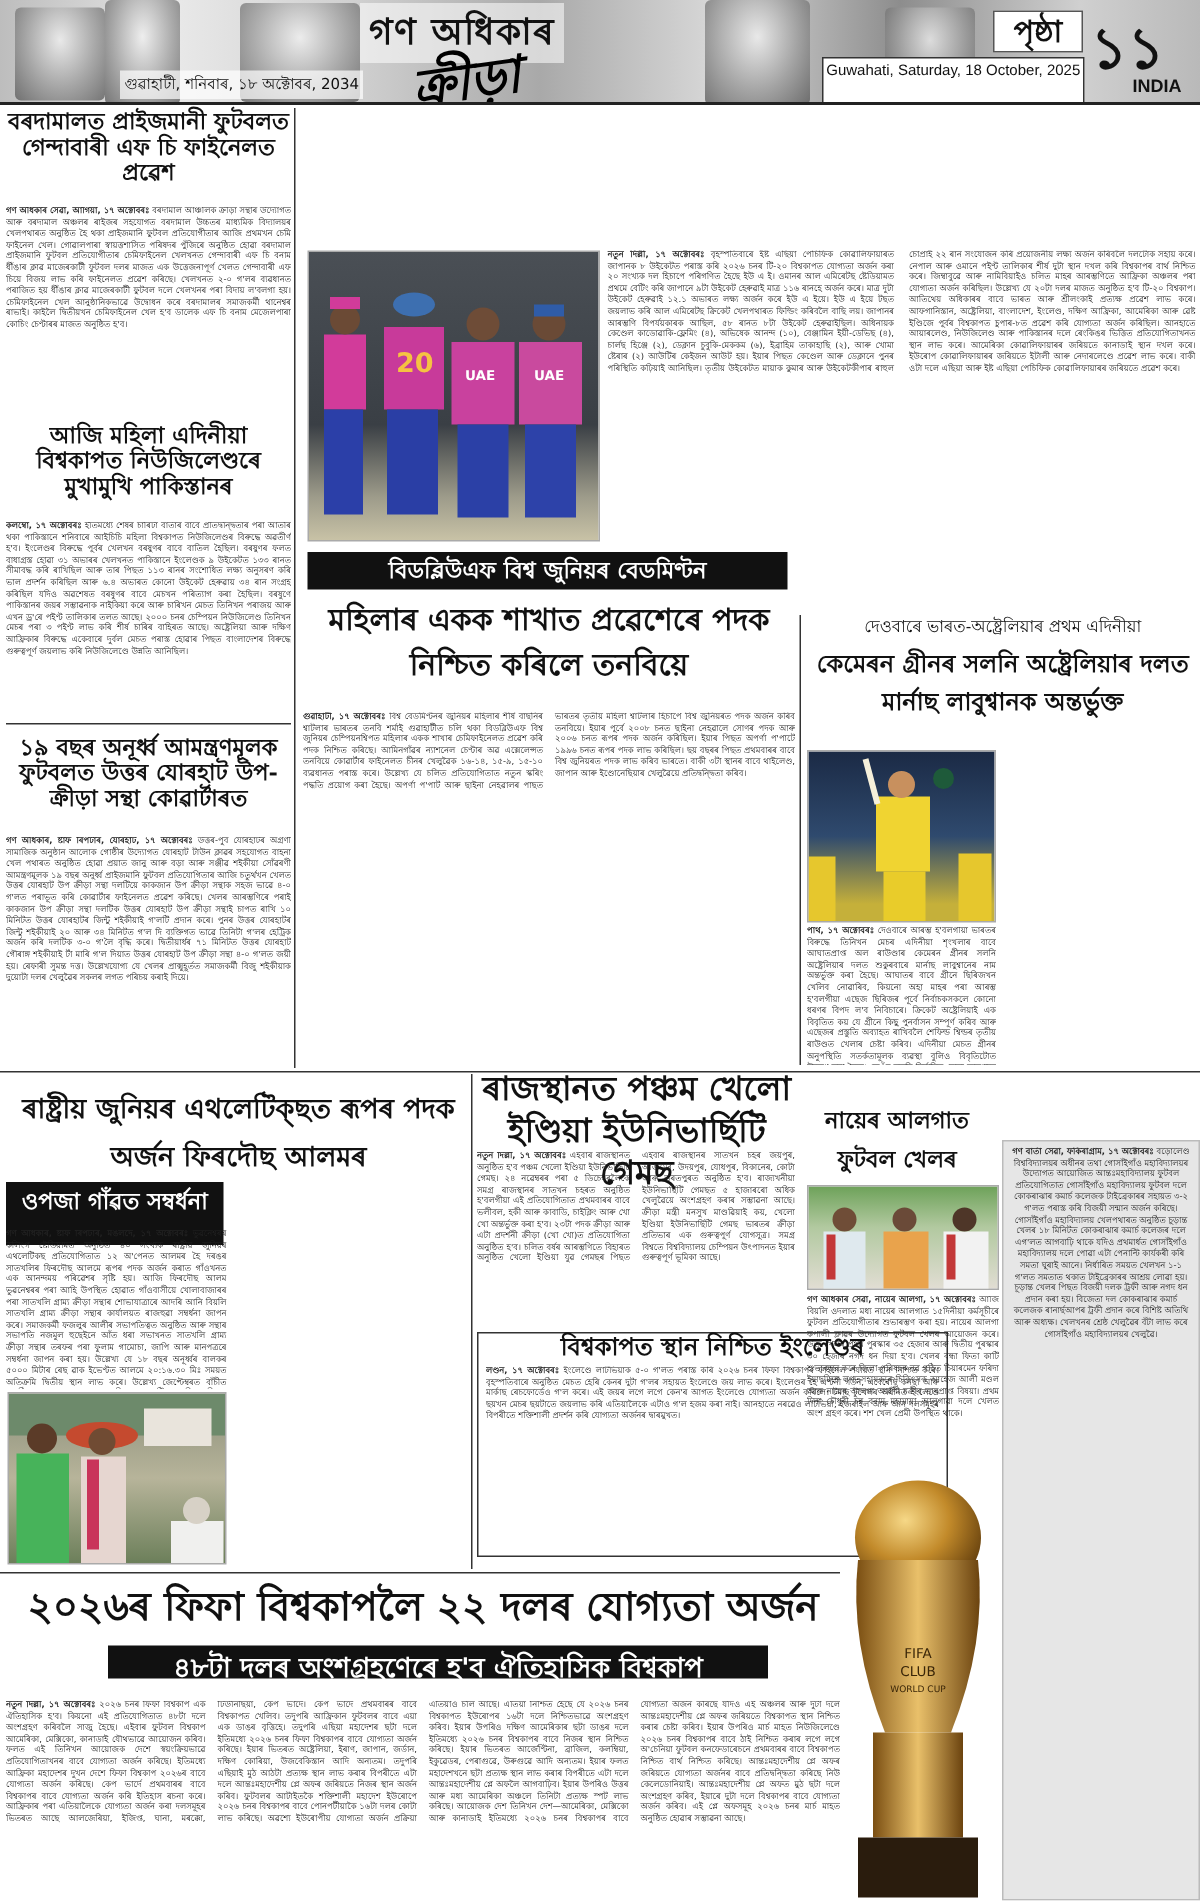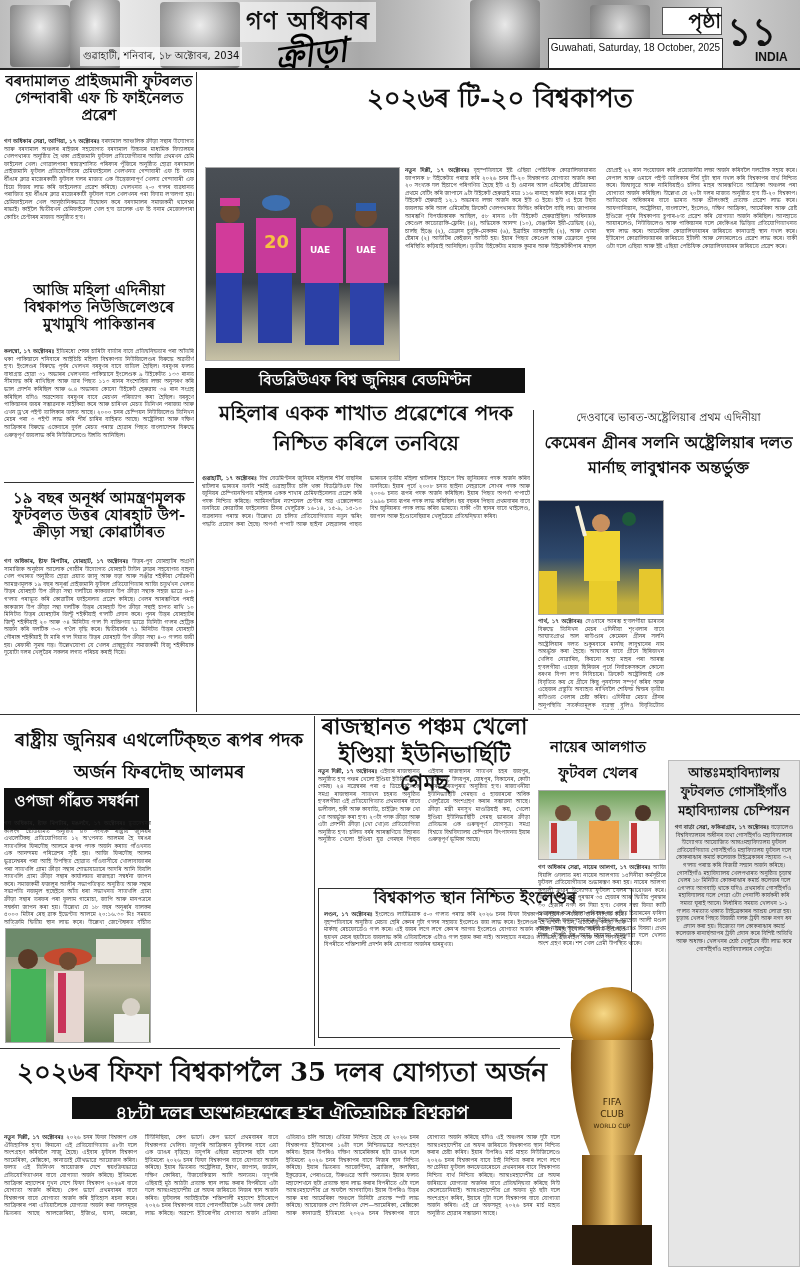--- a/index.html
+++ b/index.html
@@ -4,21 +4,21 @@
 <style>
 *{box-sizing:border-box;margin:0;padding:0}
 body{width:800px;height:1267px;background:#fff;font-family:"DejaVu Sans",sans-serif;color:#111;position:relative;overflow:hidden}
 .abs{position:absolute}
 .masthead{left:0;top:0;width:800px;height:70px;background:linear-gradient(90deg,#bdbdbd 0%,#e8e8e8 15%,#cfcfcf 30%,#a9a9a9 45%,#d9d9d9 60%,#8d8d8d 75%,#d0d0d0 90%,#b9b9b9 100%);border-bottom:2px solid #222;overflow:hidden}
 .mh-photo{position:absolute;background:radial-gradient(ellipse at 50% 35%,#f3f3f3 0%,#9a9a9a 55%,#555 100%);border-radius:4px;opacity:.75}
 .brand{left:240px;top:2px;font-family:"DejaVu Serif",serif;font-weight:bold;font-size:24px;color:#111;background:rgba(255,255,255,.55);padding:0 6px;letter-spacing:1px}
 .brand2{left:275px;top:28px;font-family:"DejaVu Serif",serif;font-style:italic;font-weight:bold;font-size:34px;color:#000;transform:rotate(-8deg)}
 .date-bn{left:80px;top:47px;font-size:10px;background:rgba(255,255,255,.7);padding:1px 3px}
 .date-en{left:548px;top:38px;width:175px;height:38px;font-family:"Liberation Sans",sans-serif;font-size:10px;background:#fff;border:1px solid #333;text-align:center;line-height:18px}
-.page-lbl{left:662px;top:7px;width:60px;height:28px;background:#fff;border:1px solid #555;font-size:20px;font-weight:bold;text-align:right;line-height:26px}
+.page-lbl{left:662px;top:7px;width:60px;height:28px;background:#fff;border:1px solid #555;font-size:20px;font-weight:bold;text-align:center;line-height:26px}
 .page-num{left:727px;top:2px;font-size:38px;font-weight:bold;font-family:"DejaVu Serif",serif}
 .india{left:755px;top:50px;font-size:12px;font-weight:bold;font-family:"Liberation Sans",sans-serif}
 .hl{font-family:"DejaVu Serif",serif;font-weight:bold;text-align:center;line-height:1.12;color:#111}
 .body{font-size:5.6px;line-height:7.6px;text-align:justify;color:#222;overflow:hidden}
 .body b{font-weight:bold}
 .rule{background:#333}
 .photo{overflow:hidden;border:1px solid #aaa}
 .cols2{column-count:2;column-gap:8px}
 .cols4{column-count:4;column-gap:8px}
 .black-banner{background:#111;color:#fff;font-family:"DejaVu Serif",serif;font-weight:bold;text-align:center}
@@ -49,21 +49,20 @@
 <div class="abs body" style="left:4px;top:138px;width:190px;height:130px"><b>গণ অধিকাৰ সেৱা, আগিয়া, ১৭ অক্টোবৰঃ</b> <span>বৰদামাল আঞ্চলিক ক্ৰীড়া সন্থাৰ উদ্যোগত আৰু বৰদামাল অঞ্চলৰ ৰাইজৰ সহযোগত বৰদামাল উচ্চতৰ মাধ্যমিক বিদ্যালয়ৰ খেলপথাৰত অনুষ্ঠিত হৈ থকা প্ৰাইজমানি ফুটবল প্ৰতিযোগীতাৰ আজি প্ৰথমখন চেমি ফাইনেল খেল। গোৱালপাৰা স্বায়ত্তশাসিত পৰিষদৰ পুঁজিৰে অনুষ্ঠিত হোৱা বৰদামাল প্ৰাইজমানি ফুটবল প্ৰতিযোগীতাৰ চেমিফাইনেল খেলখনত গেন্দাবাৰী এফ চি বনাম ধীঁঙাৰ ক্লাৱ মাজেৰকাটী ফুটবল দলৰ মাজত এক উত্তেজনাপূৰ্ণ খেলত গেন্দাবাৰী এফ চিয়ে বিজয় লাভ কৰি ফাইনেলত প্ৰৱেশ কৰিছে। খেলখনত ২-০ গ'লৰ ব্যৱধানত পৰাজিত হয় ধীঁঙাৰ ক্লাৱ মাজেৰকাটী ফুটবল দলে খেলখনৰ পৰা বিদায় ল'বলগা হয়। চেমিফাইনেল খেল আনুষ্ঠানিকভাৱে উদ্বোধন কৰে বৰদামালৰ সমাজকৰ্মী থানেশ্বৰ ৰাভাই। কাইলৈ দ্বিতীয়খন চেমিফাইনেল খেল হ'ব ডালেক এফ চি বনাম মেজেলপাৰা কোচিং চেণ্টাৰৰ মাজত অনুষ্ঠিত হ'ব।</span></div>
 
 <div class="abs hl" style="left:4px;top:282px;width:190px;font-size:15px">আজি মহিলা এদিনীয়া বিশ্বকাপত নিউজিলেণ্ডৰে মুখামুখি পাকিস্তানৰ</div>
 <div class="abs body" style="left:4px;top:348px;width:190px;height:132px"><b>কলম্বো, ১৭ অক্টোবৰঃ</b> <span>ইতিমধ্যে শেষৰ চাৰিটা বাৰ্তাৰ বাবে প্ৰতিদ্বন্দ্বিতাৰ পৰা আঁতৰি থকা পাকিস্তানে শনিবাৰে আইচিচি মহিলা বিশ্বকাপত নিউজিলেণ্ডৰ বিৰুদ্ধে অৱতীৰ্ণ হ'ব। ইংলেণ্ডৰ বিৰুদ্ধে পূৰ্বৰ খেলখন বৰষুণৰ বাবে বাতিল হৈছিল। বৰষুণৰ ফলত বাধাগ্ৰস্ত হোৱা ৩১ অভাৰৰ খেলখনত পাকিস্তানে ইংলেণ্ডক ৯ উইকেটত ১৩৩ ৰানত সীমাবদ্ধ কৰি ৰাখিছিল আৰু তাৰ পিছত ১১৩ ৰানৰ সংশোধিত লক্ষ্য অনুসৰণ কৰি ভাল প্ৰদৰ্শন কৰিছিল আৰু ৬.৪ অভাৰত কোনো উইকেট হেৰুৱায় ৩৪ ৰান সংগ্ৰহ কৰিছিল যদিও অৱশেষত বৰষুণৰ বাবে মেচখন পৰিত্যাগ কৰা হৈছিল। বৰষুণে পাকিস্তানৰ জয়ৰ সম্ভাৱনাক নাইকিয়া কৰে আৰু চাৰিখন মেচত তিনিখন পৰাজয় আৰু এখন ড্ৰ'ৰে পইণ্ট তালিকাৰ তলত আছে। ২০০০ চনৰ চেম্পিয়ন নিউজিলেণ্ড তিনিখন মেচৰ পৰা ৩ পইণ্ট লাভ কৰি শীৰ্ষ চাৰিৰ বাহিৰত আছে। অষ্ট্ৰেলিয়া আৰু দক্ষিণ আফ্ৰিকাৰ বিৰুদ্ধে একেবাৰে দুৰ্বল মেচত পৰাস্ত হোৱাৰ পিছত বাংলাদেশৰ বিৰুদ্ধে গুৰুত্বপূৰ্ণ জয়লাভ কৰি নিউজিলেণ্ডে উন্নতি আনিছিল।</span></div>
 
 <div class="abs rule" style="left:4px;top:482px;width:190px;height:1px"></div>
 <div class="abs hl" style="left:4px;top:490px;width:190px;font-size:15px">১৯ বছৰ অনূৰ্ধ্ব আমন্ত্ৰণমূলক ফুটবলত উত্তৰ যোৰহাট উপ-ক্ৰীড়া সন্থা কোৱাৰ্টাৰত</div>
 <div class="abs body" style="left:4px;top:558px;width:190px;height:152px"><b>গণ অধিকাৰ, ষ্টাফ ৰিপৰ্টাৰ, যোৰহাট, ১৭ অক্টোবৰঃ</b> <span>উত্তৰ-পুব যোৰহাটৰ অগ্ৰণী সামাজিক অনুষ্ঠান আলোক গোষ্ঠীৰ উদ্যোগত যোৰহাট টাউন ক্লাৱৰ সহযোগত বাহনা খেল পথাৰত অনুষ্ঠিত হোৱা প্ৰয়াত জানু আৰু বড়া আৰু সঞ্জীৱ শইকীয়া সোঁৱৰণী আমন্ত্ৰণমূলক ১৯ বছৰ অনূৰ্ধ্ব প্ৰাইজমানি ফুটবল প্ৰতিযোগিতাৰ আজি চতুৰ্থখন খেলত উত্তৰ যোৰহাট উপ ক্ৰীড়া সন্থা দলটিয়ে কাকজান উপ ক্ৰীড়া সন্থাক সহজ ভাৱে ৪-০ গ'লত পৰাভূত কৰি কোৱাৰ্টাৰ ফাইনেলত প্ৰৱেশ কৰিছে। খেলৰ আৰম্ভণিৰে পৰাই কাকজান উপ ক্ৰীড়া সন্থা দলটিক উত্তৰ যোৰহাট উপ ক্ৰীড়া সন্থাই চাপত ৰাখি ১০ মিনিটত উত্তৰ যোৰহাটৰ জিন্টু শইকীয়াই গ'লটি প্ৰদান কৰে। পুনৰ উত্তৰ যোৰহাটৰ জিন্টু শইকীয়াই ২০ আৰু ৩৪ মিনিটত গ'ল দি ব্যক্তিগত ভাৱে তিনিটা গ'লৰ হেট্ৰিক অৰ্জন কৰি দলটিক ৩-০ গ'লৈ বৃদ্ধি কৰে। দ্বিতীয়াৰ্ধৰ ৭১ মিনিটত উত্তৰ যোৰহাট গৌৰাঙ্গ শইকীয়াই ৰ্টা মাৰি গ'ল দিয়াত উত্তৰ যোৰহাট উপ ক্ৰীড়া সন্থা ৪-০ গ'লত জয়ী হয়। ৰেফাৰী সুমন্ত দত্ত। উল্লেখযোগ্য যে খেলৰ প্ৰাক্মুহূৰ্তত সমাজকৰ্মী বিজু শইকীয়াক দুয়োটা দলৰ খেলুৱৈৰ সকলৰ লগত পৰিচয় কৰাই দিয়ে।</span></div>
 
 <div class="abs hl" style="left:200px;top:80px;width:600px;font-size:26px;line-height:36px">
-  <div>২০২৬ৰ টি-২০ বিশ্বকাপত</div>
 </div>
 <div class="abs photo" style="left:205px;top:167px;width:195px;height:194px;background:linear-gradient(180deg,#4a4f55 0%,#3a3f45 60%,#9d9b8a 85%,#c8c2a6 100%)">
   <svg width="195" height="194" viewBox="0 0 195 194">
     <g>
         <rect x="10" y="55" width="28" height="50" fill="#d23b9a"></rect>
         <rect x="10" y="105" width="26" height="70" fill="#2b3fa8"></rect>
         <circle cx="24" cy="45" r="10" fill="#6b4a35"></circle>
         <rect x="14" y="30" width="20" height="8" fill="#d23b9a"></rect>
       </g>
     <g>
@@ -148,21 +147,20 @@
     <rect x="50" y="30" width="30" height="40" fill="#e9a34c"></rect>
       <circle cx="64" cy="22" r="8" fill="#6a4a38"></circle>
     <rect x="90" y="30" width="30" height="40" fill="#f2f2f2"></rect>
       <circle cx="104" cy="22" r="8" fill="#4e3628"></circle>
       <rect x="92" y="32" width="6" height="30" fill="#c33838"></rect>
   </svg>
 </div>
 <div class="abs body" style="left:538px;top:864px;width:128px;height:110px"><b>গণ অধিকাৰ সেৱা, নায়েৰ আলগা, ১৭ অক্টোবৰঃ</b> <span>আজি বিয়লি ওদলাত মধ্য নায়েৰ আলগাত ১৫দিনীয়া কৰ্মসূচীৰে ফুটবল প্ৰতিযোগীতাৰ শুভাৰম্ভণ কৰা হয়। নায়েৰ আলগা কপালী ক্লাৱৰ উদ্যোগত ফুটবল খেলৰ আয়োজন কৰে। উক্ত খেলৰ প্ৰথম পুৰস্কাৰ ৩৫ হেজাৰ আৰু দ্বিতীয় পুৰস্কাৰ ৩০ হেজাৰ নগদ ধন দিয়া হ'ব। খেলৰ বন্ধা ফিতা কাটি শুভাৰম্ভন কৰে জিলা পৰিষদৰ নৱ গঠিত চিয়াৰমেন ফৰিদা ইয়াছমিনে লগতসহায়কৰে চিকিৎসক আহেজ আলী মণ্ডল আৰু নায়েৰ আলগা আৱণী চক্ৰীৰ ভাৰপ্ৰাপ্ত বিষয়া। প্ৰথম দিনা চৌধুৰী চৰ বনাম মহামায়া আলুগাৱা দলে খেলত অংশ গ্ৰহণ কৰে। শশ খেল প্ৰেমী উপস্থিত থাকে।</span></div>
 
 <div class="abs gray-box" style="left:668px;top:760px;width:132px;height:507px">
-  <div class="hl" style="font-size:13px;line-height:19px;margin-top:2px">আন্তঃমহাবিদ্যালয় ফুটবলত গোসাঁইগাঁও মহাবিদ্যালয় চেম্পিয়ন</div>
   <div class="body" style="margin:4px;text-align:center;height:385px"><b>গণ বাৰ্তা সেৱা, ফকিৰাগ্ৰাম, ১৭ অক্টোবৰঃ</b> <span>বড়োলেণ্ড বিশ্ববিদ্যালয়ৰ অধীনৰ তথা গোসাঁইগাঁও মহাবিদ্যালয়ৰ উদ্যোগত আয়োজিত আন্তঃমহাবিদ্যালয় ফুটবল প্ৰতিযোগিতাত গোসাঁইগাঁও মহাবিদ্যালয় ফুটবল দলে কোকৰাঝাৰ কমাৰ্চ কলেজক টাইব্ৰেকাৰৰ সহায়ত ৩-২ গ'লত পৰাস্ত কৰি বিজয়ী সন্মান অৰ্জন কৰিছে। গোসাঁইগাঁও মহাবিদ্যালয় খেলপথাৰত অনুষ্ঠিত চূড়ান্ত খেলৰ ১৮ মিনিটত কোকৰাঝাৰ কমাৰ্চ কলেজৰ দলে এগ'লত আগবাঢ়ি থাকে যদিও প্ৰথমাৰ্ধত গোসাঁইগাঁও মহাবিদ্যালয় দলে পোৱা এটা পেনাল্টি কাৰ্যকৰী কৰি সমতা ঘূৰাই আনে। নিৰ্ধাৰিত সময়ত খেলখন ১-১ গ'লত সমতাত থকাত টাইব্ৰেকাৰৰ আশ্ৰয় লোৱা হয়। চূড়ান্ত খেলৰ পিছত বিজয়ী দলক ট্ৰফী আৰু নগদ ধন প্ৰদান কৰা হয়। বিজেতা দল কোকৰাঝাৰ কমাৰ্চ কলেজক ৰানাৰ্ছআপৰ ট্ৰফী প্ৰদান কৰে বিশিষ্ট অতিথি আৰু অধ্যক্ষ। খেলখনৰ শ্ৰেষ্ঠ খেলুৱৈৰ বঁটা লাভ কৰে গোসাঁইগাঁও মহাবিদ্যালয়ৰ খেলুৱৈ।</span></div>
 </div>
 
 <div class="abs" style="left:560px;top:985px;width:105px;height:282px">
   <svg width="105" height="282" viewBox="0 0 105 282">
     <defs>
       <radialGradient id="gold" cx="40%" cy="35%" r="70%">
           <stop offset="0" stop-color="#f6d887"></stop>
           <stop offset=".5" stop-color="#c28a2a"></stop>
           <stop offset="1" stop-color="#5e3a0b"></stop>
@@ -177,15 +175,15 @@
     <path d="M12 55 Q6 110 30 170 L74 170 Q98 110 92 55 Z" fill="url(#gold2)"></path>
     <rect x="22" y="170" width="60" height="70" fill="url(#gold2)"></rect>
     <rect x="12" y="240" width="80" height="40" fill="#2a1c0d"></rect>
     <text x="52" y="120" text-anchor="middle" font-size="9" fill="#3a2608" font-family="DejaVu Sans,sans-serif">FIFA</text>
     <text x="52" y="132" text-anchor="middle" font-size="9" fill="#3a2608" font-family="DejaVu Sans,sans-serif">CLUB</text>
     <text x="52" y="143" text-anchor="middle" font-size="6" fill="#3a2608" font-family="DejaVu Sans,sans-serif">WORLD CUP</text>
   </svg>
 </div>
 
 <div class="abs rule" style="left:0;top:1048px;width:560px;height:1px"></div>
-<div class="abs hl" style="left:4px;top:1055px;width:556px;font-size:26px;line-height:34px">২০২৬ৰ ফিফা বিশ্বকাপলৈ 35 দলৰ যোগ্যতা অৰ্জন</div>
+<div class="abs hl" style="left:4px;top:1055px;width:556px;font-size:26px;line-height:34px">২০২৬ৰ ফিফা বিশ্বকাপলৈ ২২ দলৰ যোগ্যতা অৰ্জন</div>
 <div class="abs black-banner" style="left:72px;top:1097px;width:440px;height:22px;font-size:18px;line-height:32px">৪৮টা দলৰ অংশগ্ৰহণেৰে হ'ব ঐতিহাসিক বিশ্বকাপ</div>
 <div class="abs body cols4" style="left:4px;top:1134px;width:556px;height:132px"><b>নতুন দিল্লী, ১৭ অক্টোবৰঃ</b> <span>২০২৬ চনৰ ফিফা বিশ্বকাপ এক ঐতিহাসিক হ'ব। কিয়নো এই প্ৰতিযোগিতাত ৪৮টা দলে অংশগ্ৰহণ কৰিবলৈ সাজু হৈছে। এইবাৰ ফুটবল বিশ্বকাপ আমেৰিকা, মেক্সিকো, কানাডাই যৌথভাৱে আয়োজন কৰিব। ফলত এই তিনিখন আয়োজক দেশে স্বয়ংক্ৰিয়ভাৱে প্ৰতিযোগিতাখনৰ বাবে যোগ্যতা অৰ্জন কৰিছে। ইতিমধ্যে আফ্ৰিকা মহাদেশৰ দুখন দেশে ফিফা বিশ্বকাপ ২০২৬ৰ বাবে যোগ্যতা অৰ্জন কৰিছে। কেপ ভাৰ্দে প্ৰথমবাৰৰ বাবে বিশ্বকাপৰ বাবে যোগ্যতা অৰ্জন কৰি ইতিহাস ৰচনা কৰে। আফ্ৰিকাৰ পৰা এতিয়ালৈকে যোগ্যতা অৰ্জন কৰা দলসমূহৰ ভিতৰত আছে আলজেৰিয়া, ইজিপ্ত, ঘানা, মৰক্কো, টিউনিছিয়া, কেপ ভাৰ্দে। কেপ ভাৰ্দে প্ৰথমবাৰৰ বাবে বিশ্বকাপত খেলিব। তদুপৰি আফ্ৰিকান ফুটবলৰ বাবে এয়া এক ডাঙৰ বৃত্তিহে। তদুপৰি এছিয়া মহাদেশৰ ছটা দলে ইতিমধ্যে ২০২৬ চনৰ ফিফা বিশ্বকাপৰ বাবে যোগ্যতা অৰ্জন কৰিছে। ইয়াৰ ভিতৰত অষ্ট্ৰেলিয়া, ইৰাণ, জাপান, জৰ্ডান, দক্ষিণ কোৰিয়া, উজবেকিস্তান আদি অন্যতম। তদুপৰি এছিয়াই মুঠ আঠটা প্ৰত্যক্ষ স্থান লাভ কৰাৰ বিপৰীতে এটা দলে আন্তঃমহাদেশীয় প্লে অফৰ জৰিয়তে নিজৰ স্থান অৰ্জন কৰিব। ফুটবলৰ আটাইতকৈ শক্তিশালী মহাদেশ ইউৰোপে ২০২৬ চনৰ বিশ্বকাপৰ বাবে পোনপটীয়াকৈ ১৬টা দলৰ কোটা লাভ কৰিছে। অৱশ্যে ইউৰোপীয় যোগ্যতা অৰ্জন প্ৰক্ৰিয়া এতিয়াও চলি আছে। এতিয়া নিশ্চিত হৈছে যে ২০২৬ চনৰ বিশ্বকাপত ইউৰোপৰ ১৬টা দলে নিশ্চিতভাৱে অংশগ্ৰহণ কৰিব। ইয়াৰ উপৰিও দক্ষিণ আমেৰিকাৰ ছটা ডাঙৰ দলে ইতিমধ্যে ২০২৬ চনৰ বিশ্বকাপৰ বাবে নিজৰ স্থান নিশ্চিত কৰিছে। ইয়াৰ ভিতৰত আৰ্জেণ্টিনা, ব্ৰাজিল, কলম্বিয়া, ইকুৱেডৰ, পেৰাগুৱে, উৰুগুৱে আদি অন্যতম। ইয়াৰ ফলত মহাদেশখনে ছটা প্ৰত্যক্ষ স্থান লাভ কৰাৰ বিপৰীতে এটা দলে আন্তঃমহাদেশীয় প্লে অফলৈ আগবাঢ়িব। ইয়াৰ উপৰিও উত্তৰ আৰু মধ্য আমেৰিকা অঞ্চলে তিনিটা প্ৰত্যক্ষ স্পট লাভ কৰিছে। আয়োজক দেশ তিনিখন দেশ—আমেৰিকা, মেক্সিকো আৰু কানাডাই ইতিমধ্যে ২০২৬ চনৰ বিশ্বকাপৰ বাবে যোগ্যতা অৰ্জন কৰিছে যদিও এই অঞ্চলৰ আৰু দুটা দলে আন্তঃমহাদেশীয় প্লে অফৰ জৰিয়তে বিশ্বকাপত স্থান নিশ্চিত কৰাৰ চেষ্টা কৰিব। ইয়াৰ উপৰিও মাৰ্চ মাহত নিউজিলেণ্ডে ২০২৬ চনৰ বিশ্বকাপৰ বাবে ঠাই নিশ্চিত কৰাৰ লগে লগে অ'চেনিয়া ফুটবল কনফেডাৰেচনে প্ৰথমবাৰৰ বাবে বিশ্বকাপত নিশ্চিত বাৰ্থ নিশ্চিত কৰিছে। আন্তঃমহাদেশীয় প্লে অফৰ জৰিয়তে যোগ্যতা অৰ্জনৰ বাবে প্ৰতিদ্বন্দ্বিতা কৰিছে নিউ কেলেডোনিয়াই। আন্তঃমহাদেশীয় প্লে অফত মুঠ ছটা দলে অংশগ্ৰহণ কৰিব, ইয়াৰে দুটা দলে বিশ্বকাপৰ বাবে যোগ্যতা অৰ্জন কৰিব। এই প্লে অফসমূহ ২০২৬ চনৰ মাৰ্চ মাহত অনুষ্ঠিত হোৱাৰ সম্ভাৱনা আছে।</span></div>
 
 </body></html>

